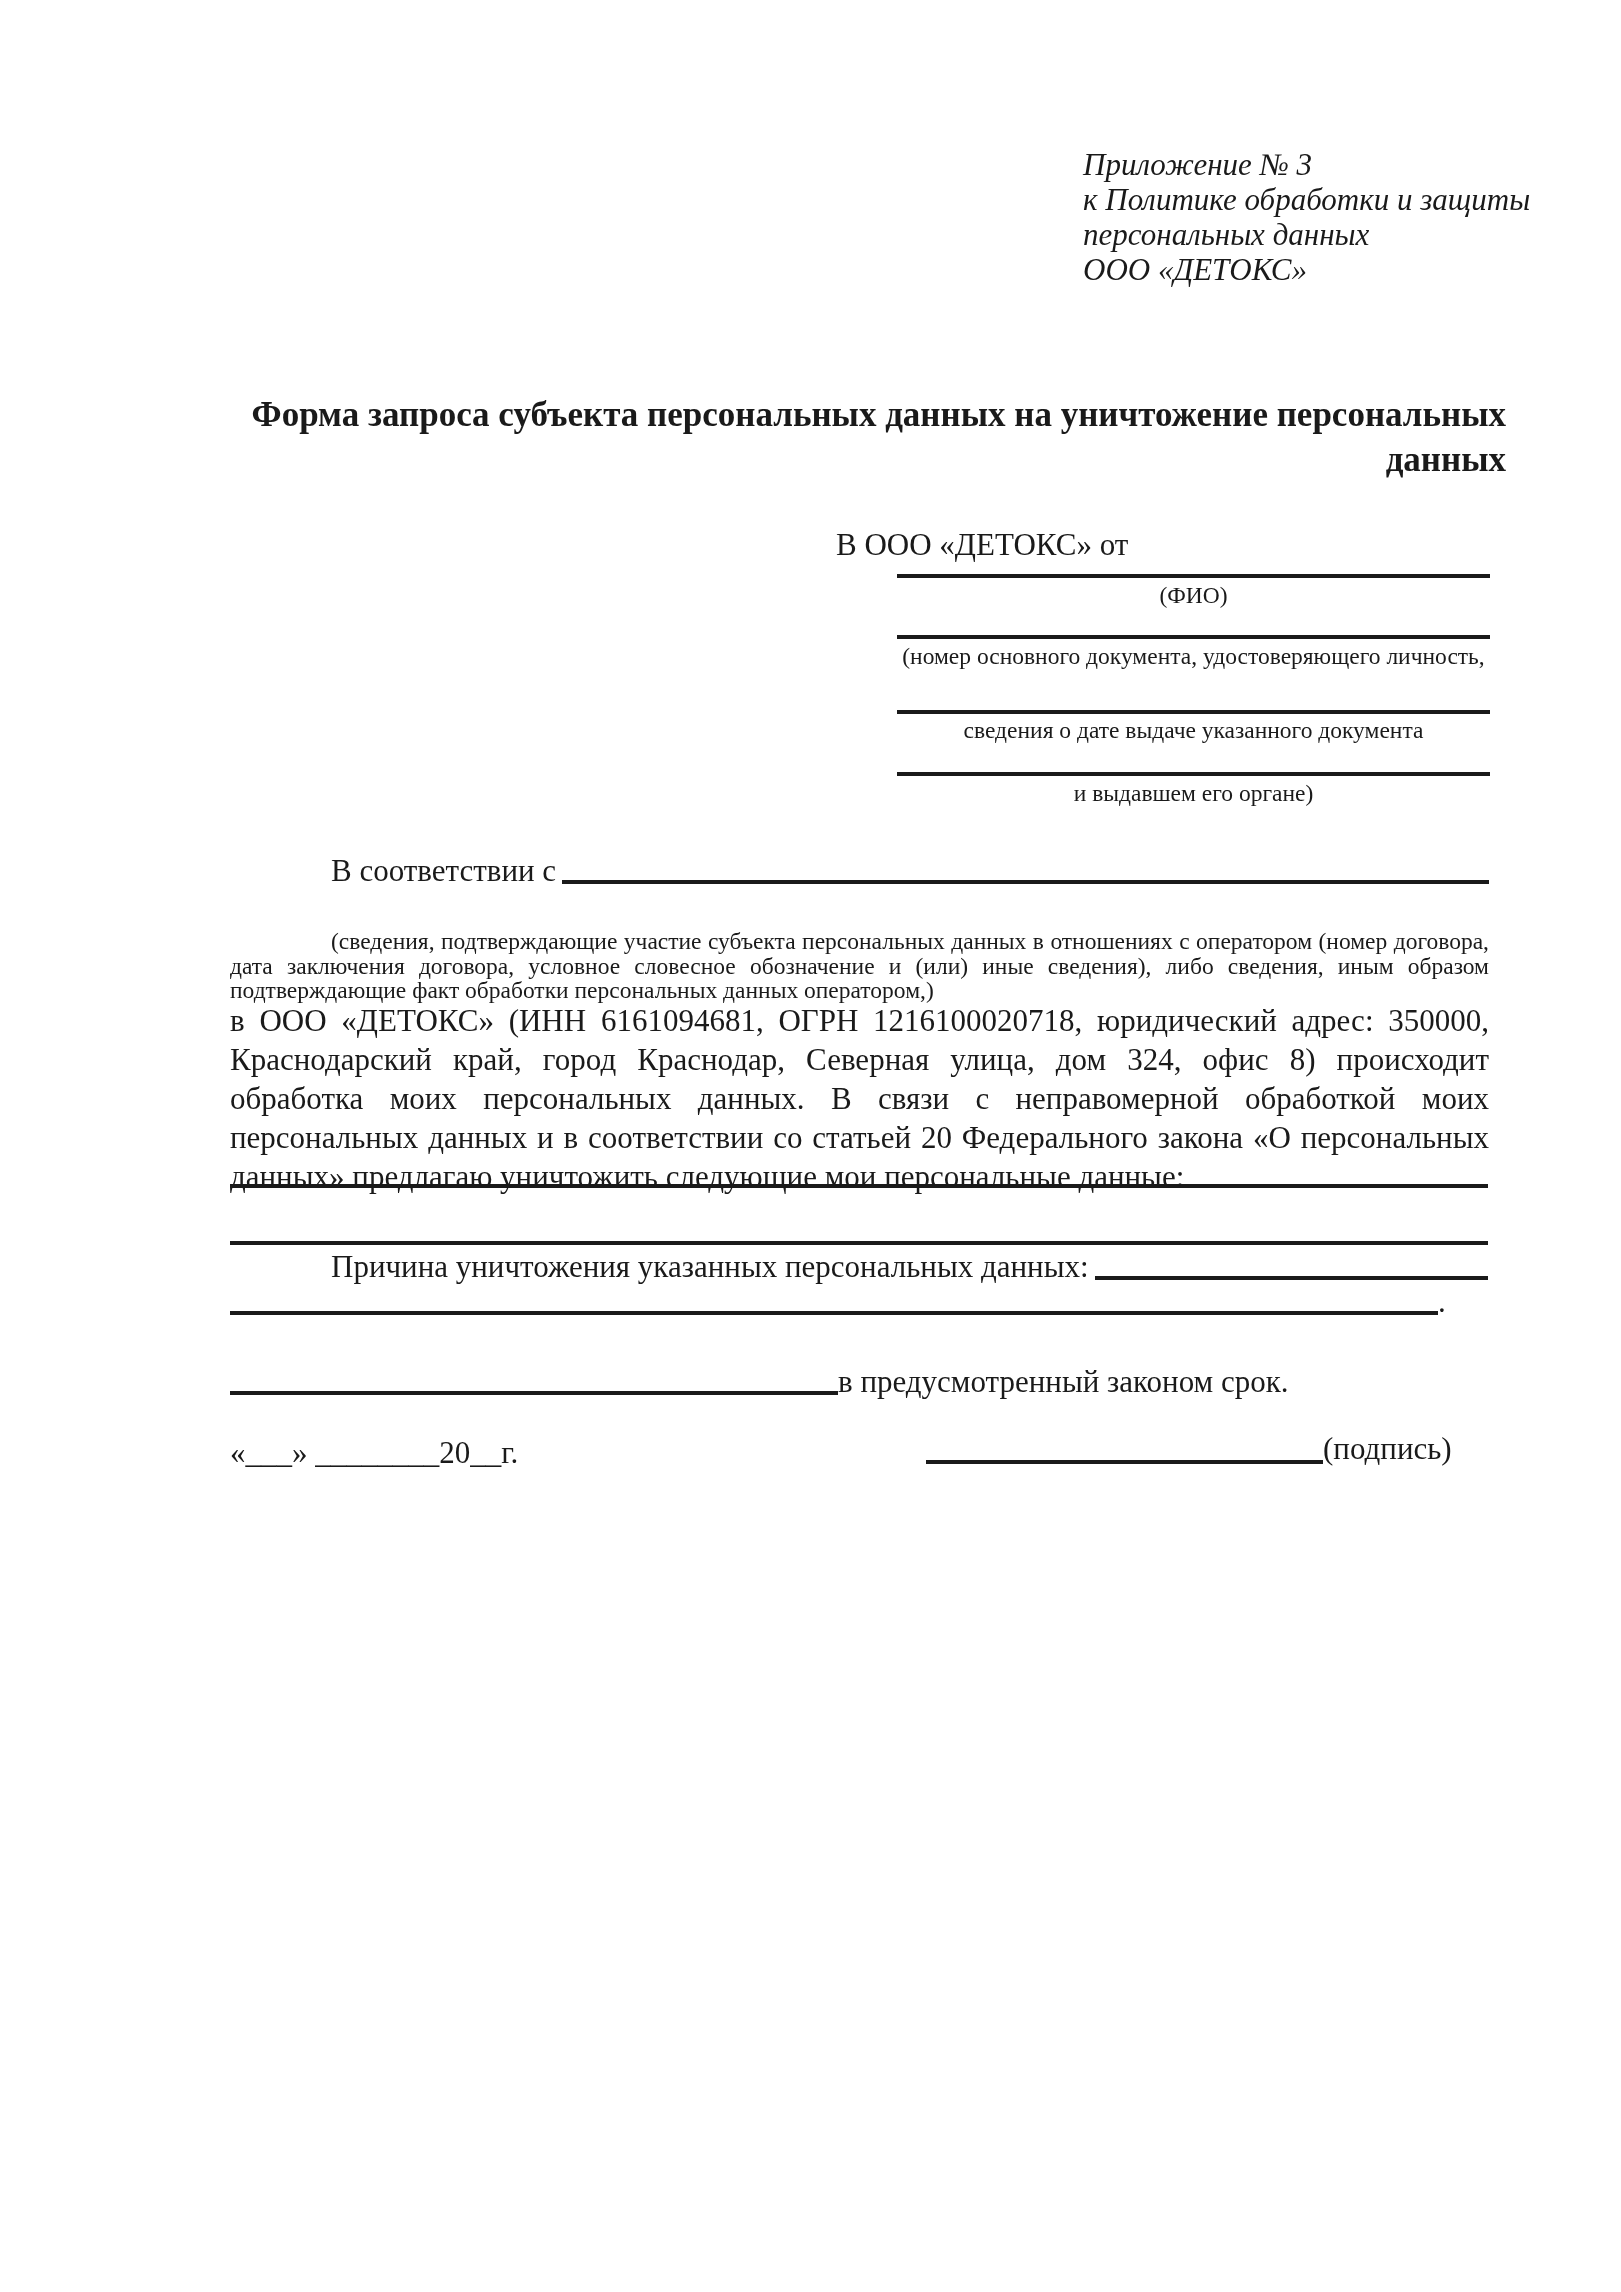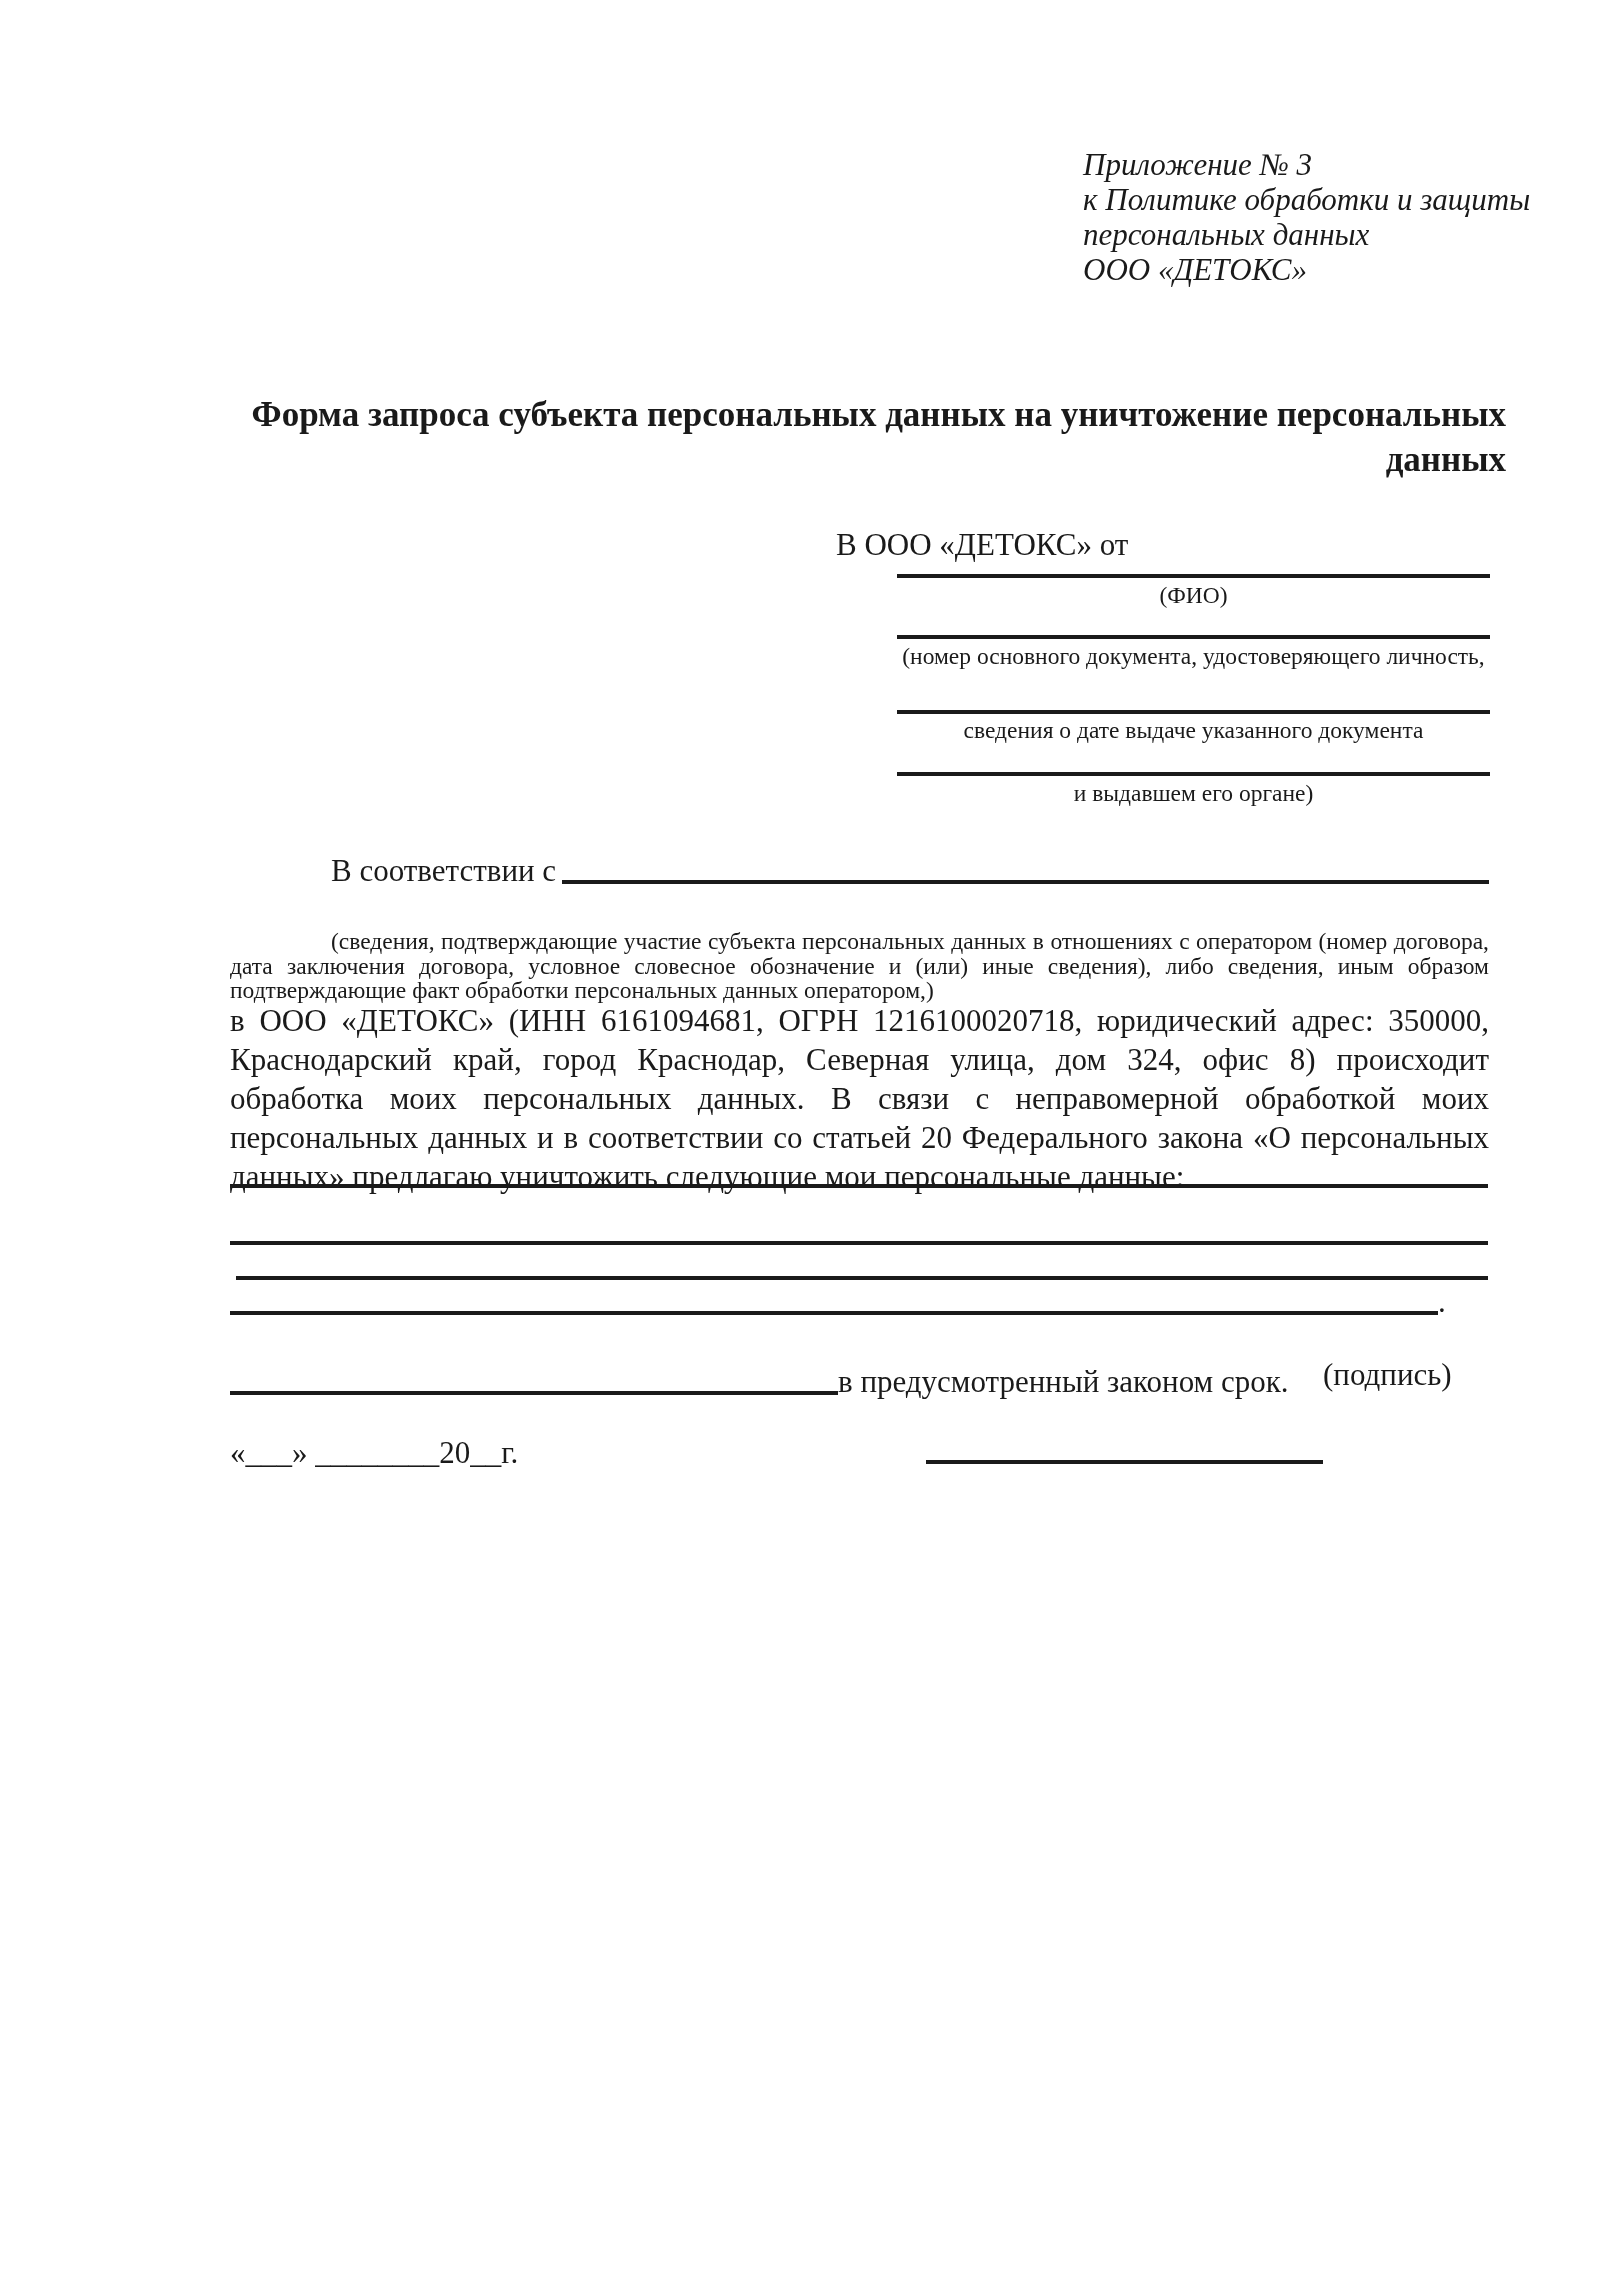--- a/index.html
+++ b/index.html
@@ -65,32 +65,33 @@
   </div>
 
   <div class="abs small-size justify" style="left:230px;top:889px;width:1259px;text-indent:101px;">(сведения, подтверждающие участие субъекта персональных данных в отношениях с оператором (номер договора, дата заключения договора, условное словесное обозначение и (или) иные сведения), либо сведения, иным образом подтверждающие факт обработки персональных данных оператором,)</div>
 
   <div class="abs body-size justify" style="left:230px;top:961px;width:1259px;">в ООО «ДЕТОКС» (ИНН 6161094681, ОГРН 1216100020718, юридический адрес: 350000, Краснодарский край, город Краснодар, Северная улица, дом 324, офис 8) происходит обработка моих персональных данных. В связи с неправомерной обработкой моих персональных данных и в соответствии со статьей 20 Федерального закона «О персональных данных» предлагаю уничтожить следующие мои персональные данные:</div>
 
   <div class="abs rule" style="left:230px;top:1184px;width:1258px;"></div>
   <div class="abs rule" style="left:230px;top:1241px;width:1258px;"></div>
 
   <div class="abs flex-row" style="left:230px;top:1247px;width:1258px;">
+    <span class="txt" style="padding-left:101px;">Причина уничтожения указанных персональных данных:</span>
     <div class="fill"></div>
   </div>
 
   <div class="abs flex-row" style="left:230px;top:1282px;width:1259px;">
     <div class="fill-fixed" style="width:1208px;"></div>
     <span class="txt">.</span>
   </div>
 
 
   <div class="abs flex-row" style="left:230px;top:1362px;width:1259px;">
     <div class="fill-fixed" style="width:608px;"></div>
     <span class="txt">в предусмотренный законом срок.</span>
   </div>
 
   <div class="abs body-size" style="left:230px;top:1433px;">«___» ________20__г.</div>
   <div class="abs rule" style="left:926px;top:1460px;width:397px;"></div>
-  <div class="abs body-size" style="left:1323px;top:1355px;font-family:Liberation Serif, serif;">(подпись)</div>
+  <div class="abs body-size" style="left:1323px;top:1429px;font-family:Liberation Serif, serif;">(подпись)</div>
 
 </div>
 
 
 </body></html>

